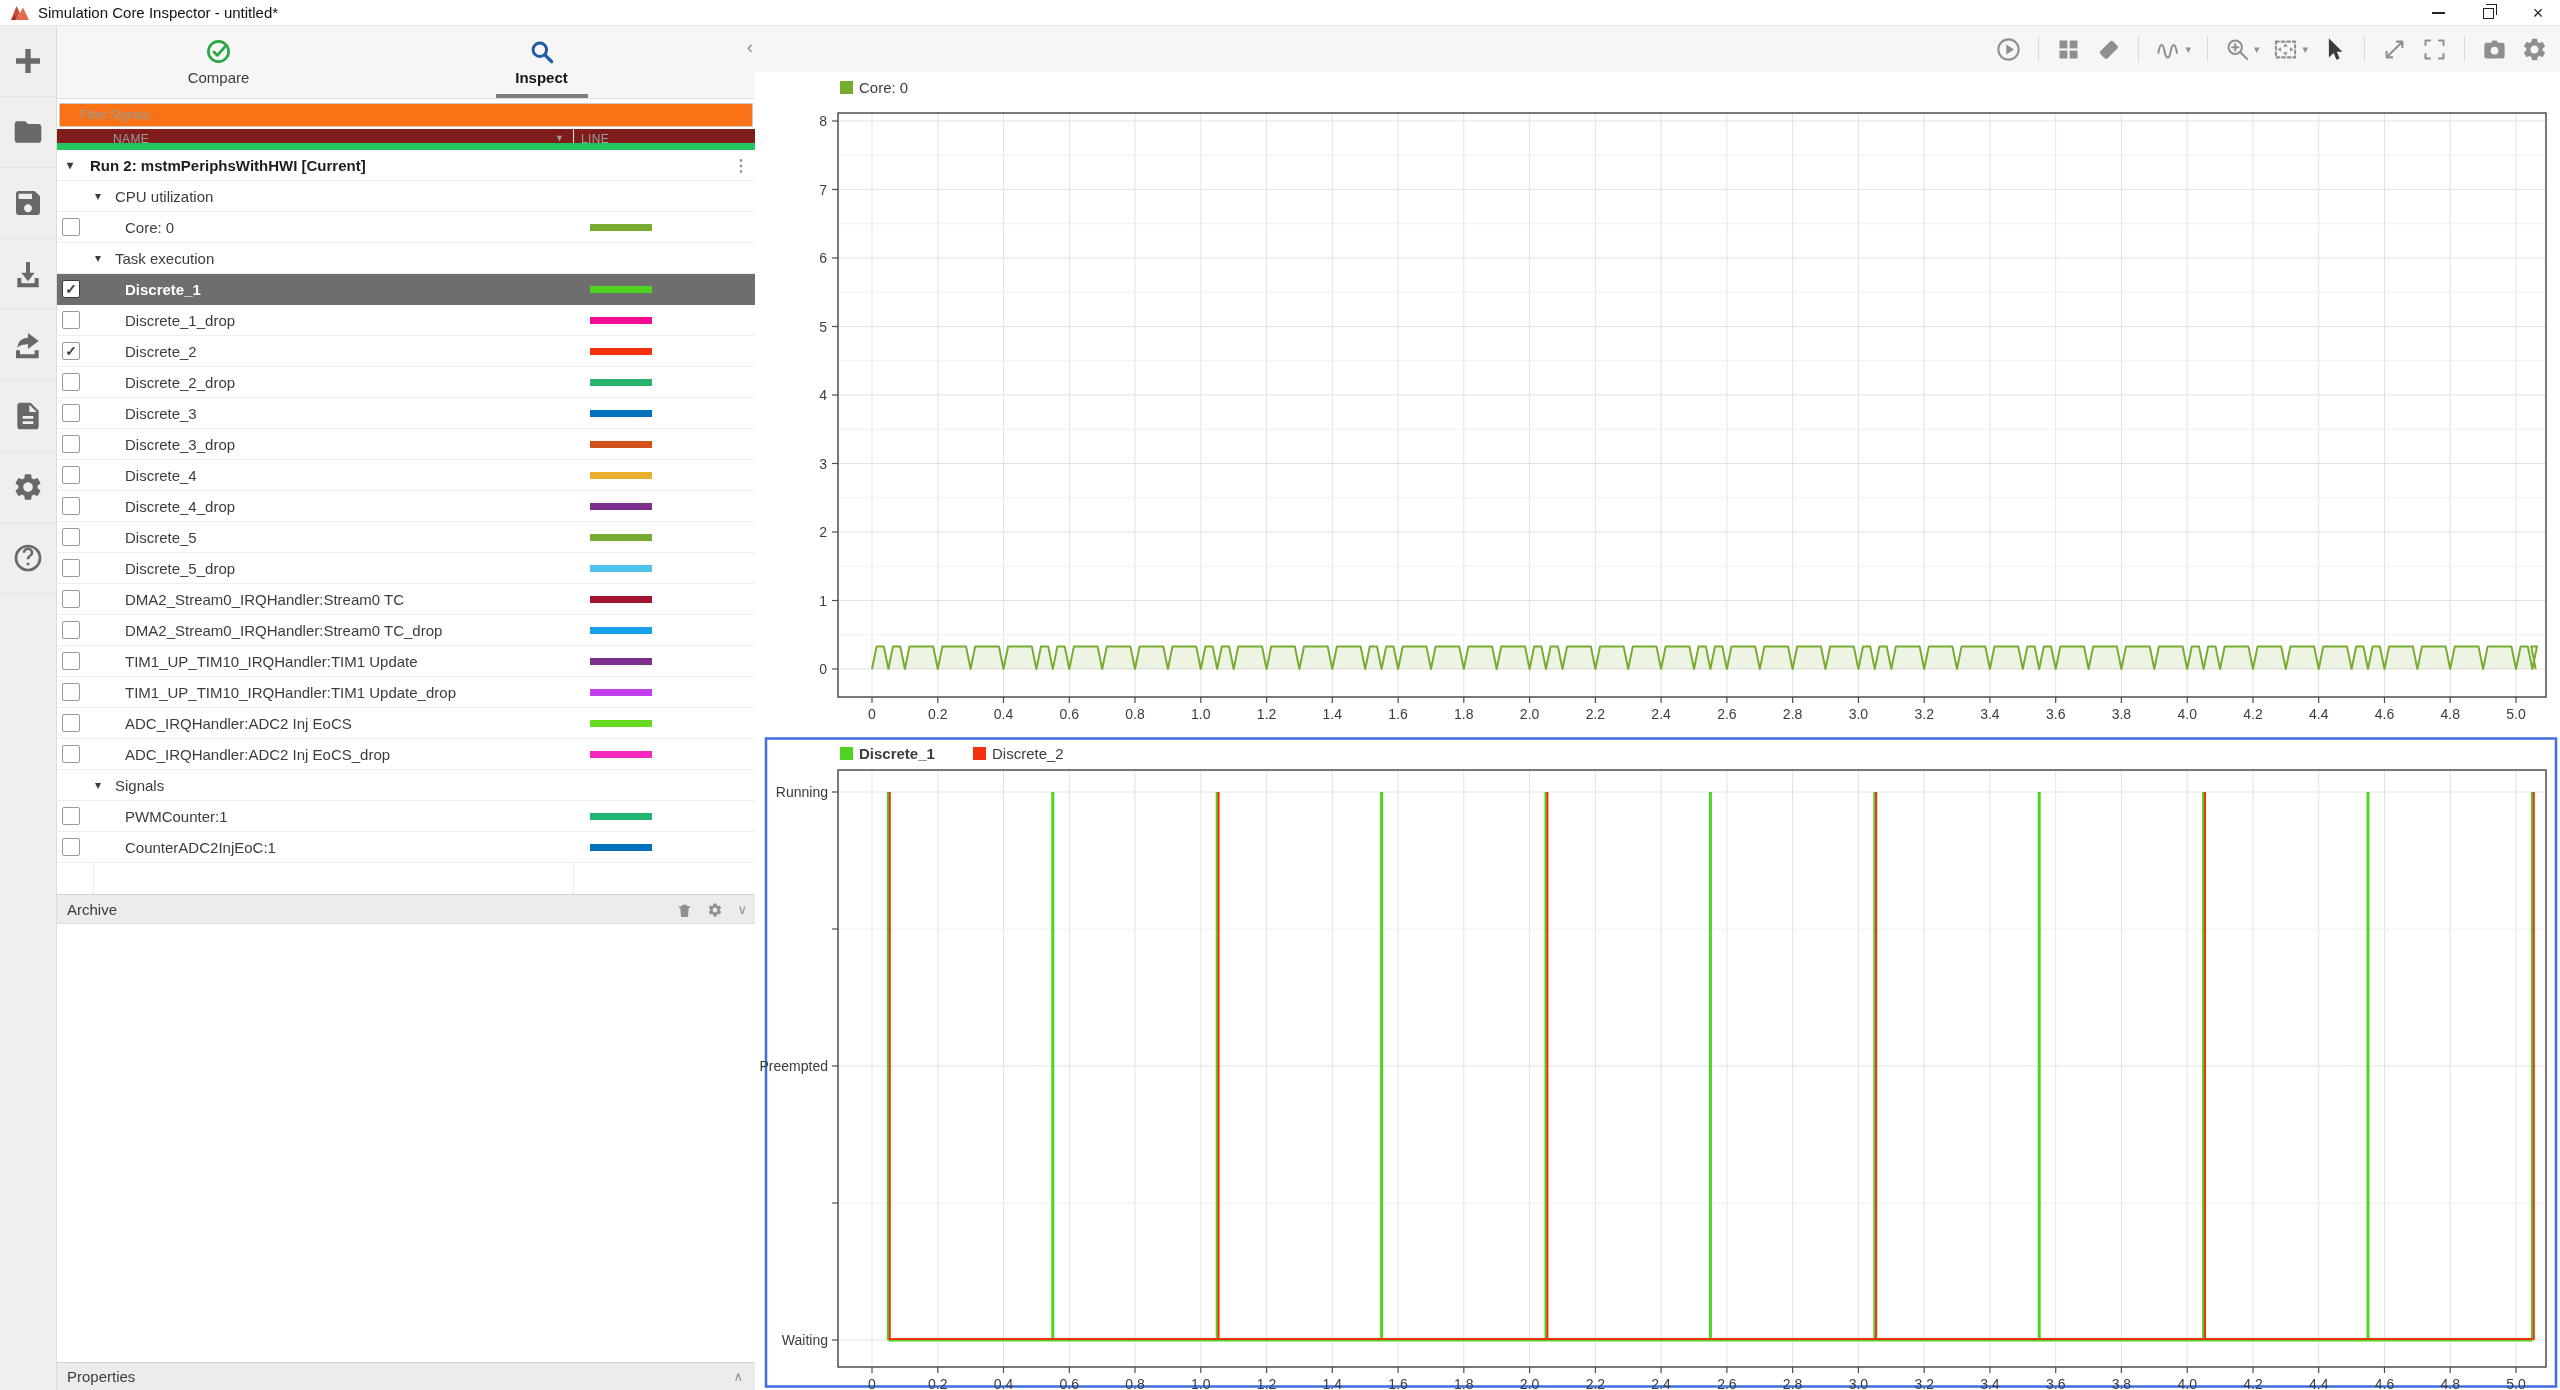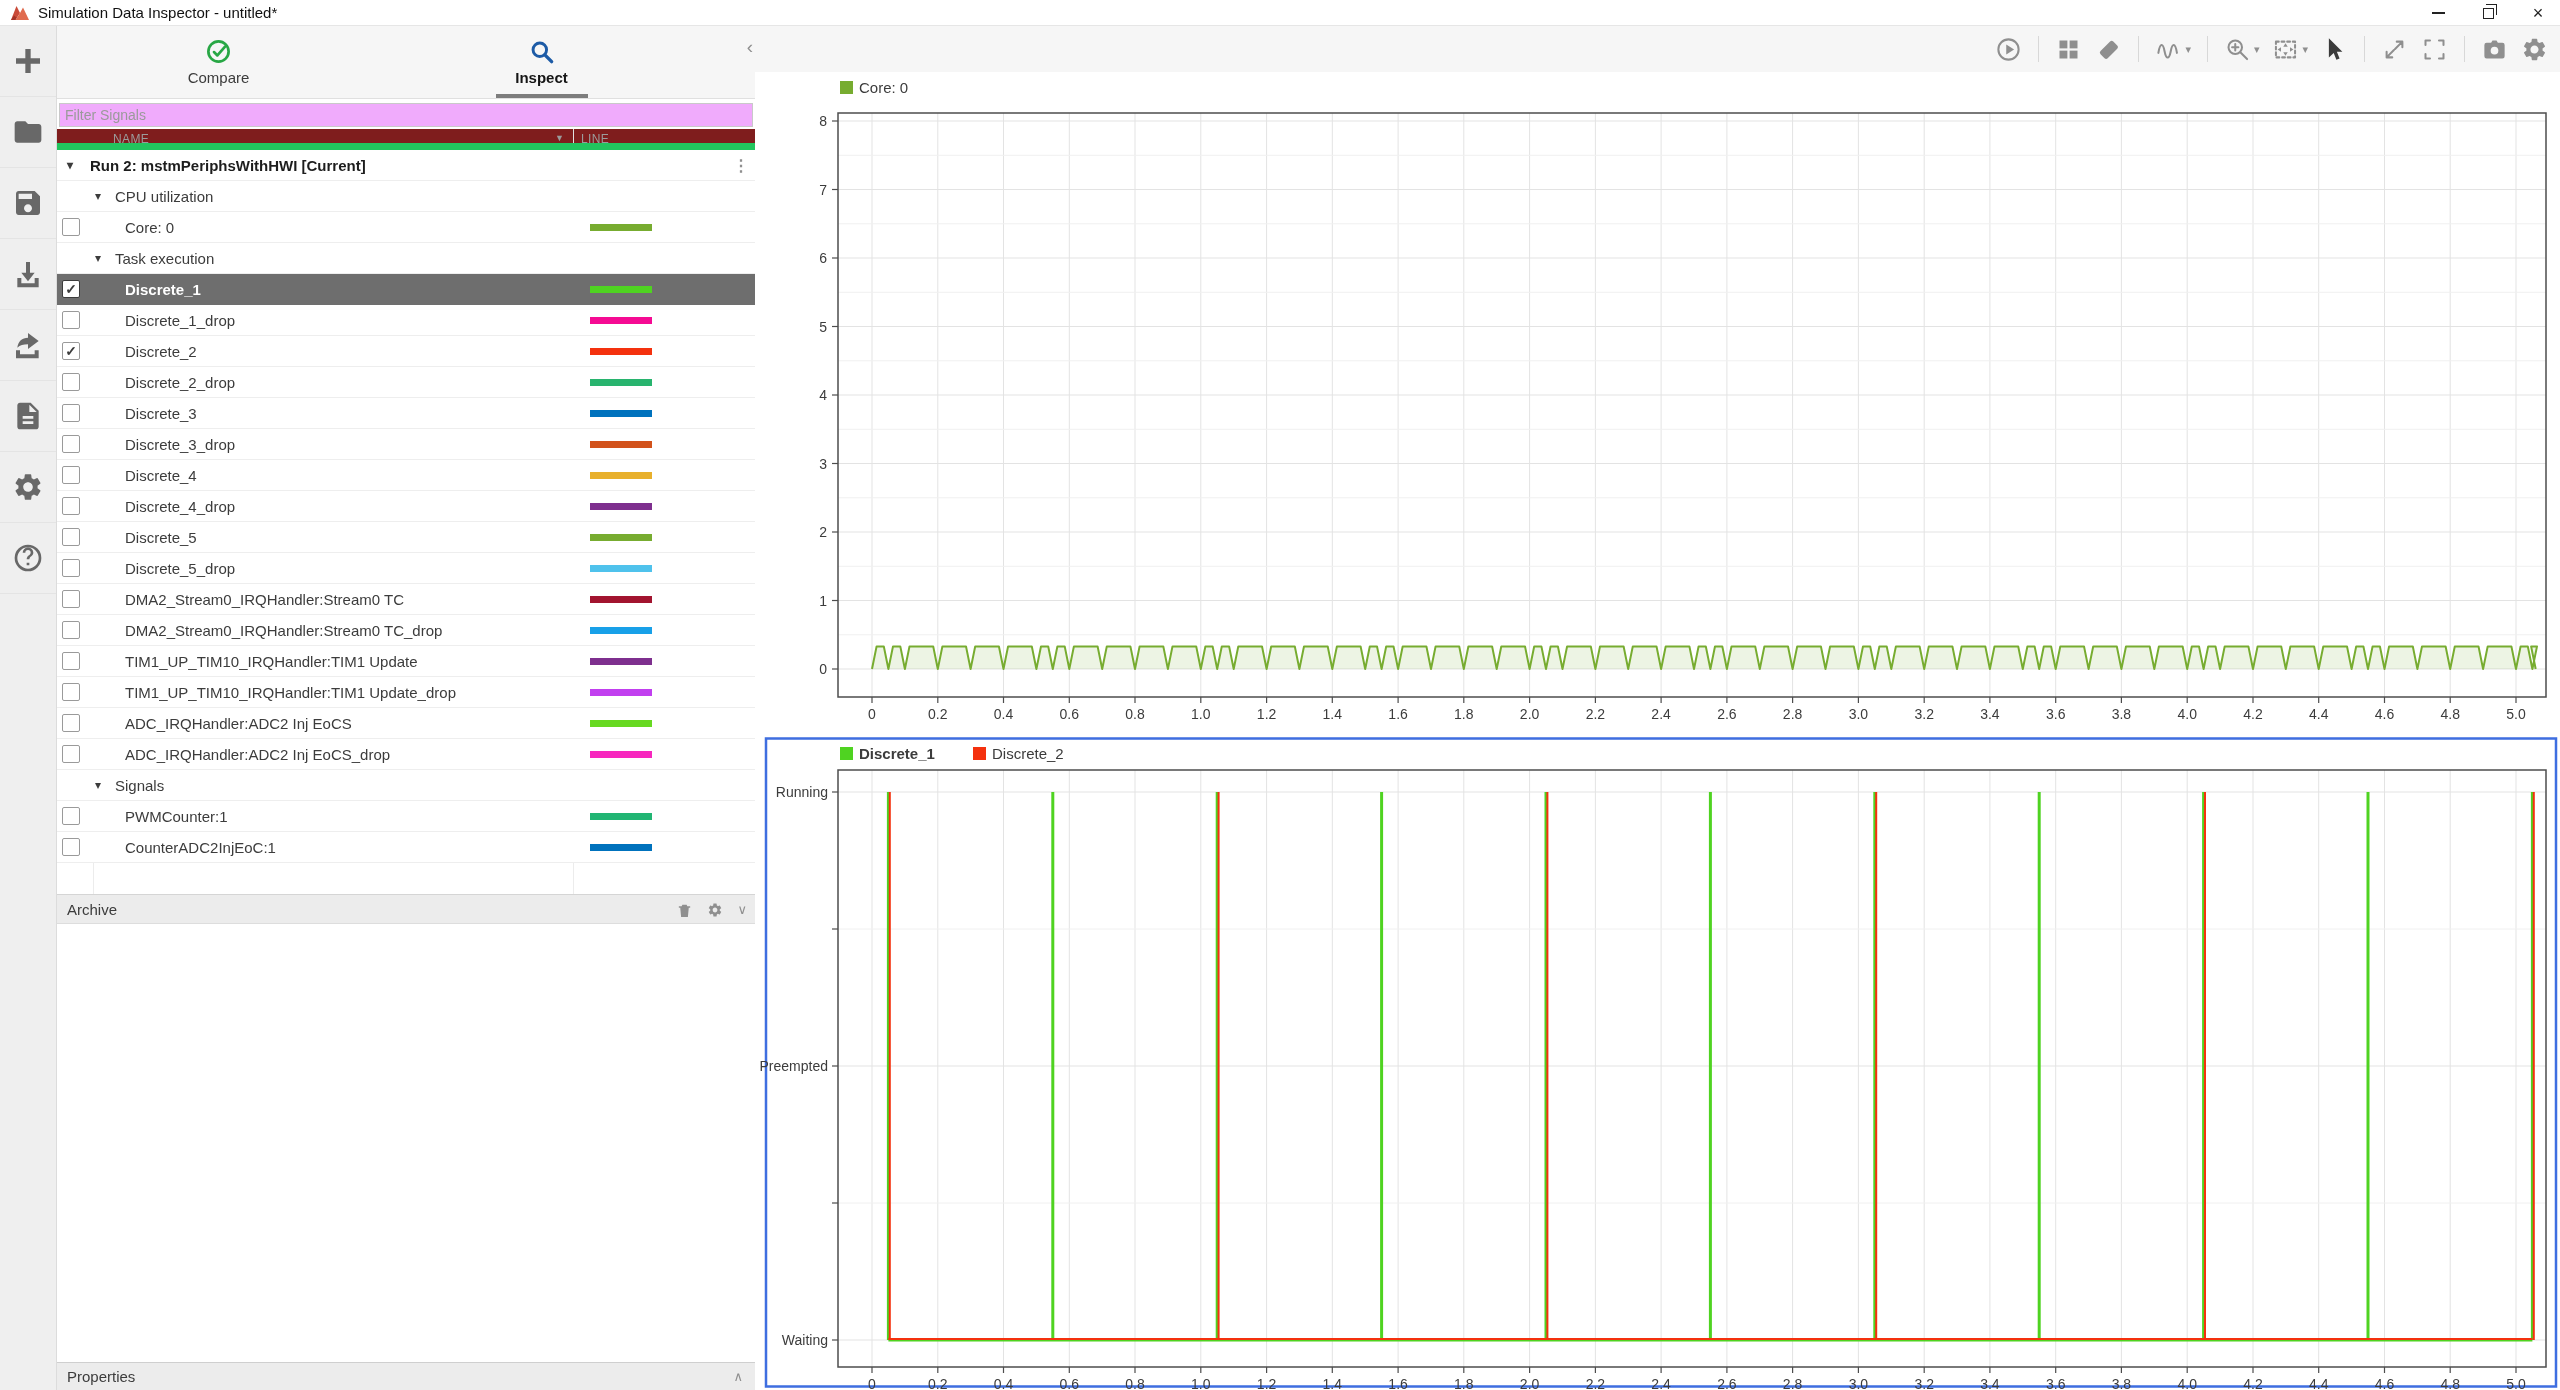--- a/index.html
+++ b/index.html
@@ -25,21 +25,21 @@
   
   .sigpanel { position:absolute; left:57px; top:26px; width:698px; height:1364px; background:#ffffff; display:flex; flex-direction:column; }
   .tabs { height:73px; background:#f6f6f6; display:flex; border-bottom:1px solid #e0e0e0; position:relative; }
   .tab { width:323px; display:flex; flex-direction:column; align-items:center; justify-content:center; gap:4px; position:relative; }
   .tab .tlabel { font-size:15px; color:#3c3c3c; }
   .tab.active .tlabel { font-weight:bold; color:#161616; }
   .tab.active .underline { position:absolute; bottom:0; width:92px; height:4px; background:#7d7d7d; }
   .collapse-handle { position:absolute; right:2px; top:10px; font-size:19px; color:#8f8f8f; }
 
   .filterwrap { padding:4px 2px 2px 2px; }
-  .filterinput { width:694px; height:24px; border:1px solid #c9c9c9; font-size:14px; color:#3c3c3c; padding:0 5px; background:#f0abfc; outline:none; }
+  .filterinput { width:694px; height:24px; border:1px solid #c9c9c9; font-size:12px; color:#3c3c3c; padding:0 20px; background:#f97316; outline:none; }
   .filterinput::placeholder { color:#9a9a9a; }
 
   .colheader { height:21px; background:#7f1d1d; border-bottom:7px solid #22c55e; position:relative; font-size:12px; color:#9b9b9b; letter-spacing:.4px; }
   .colheader .cname { position:absolute; left:56px; top:3px; }
   .colheader .sort  { position:absolute; left:498px; top:4px; font-size:9px; color:#9b9b9b; }
   .colheader .cdiv  { position:absolute; left:516px; top:0; bottom:0; width:1px; background:#e0e0e0; }
   .colheader .cline { position:absolute; left:524px; top:3px; }
 
   .rows { position:relative; height:744px; }
   .rows .vline { position:absolute; top:0; bottom:0; width:1px; background:#ececec; }
@@ -84,21 +84,21 @@
 </style>
 </head>
 <body>
 
 <div class="titlebar">
   <svg class="logo" viewBox="0 0 20 17">
     <polygon points="1,16 6.5,2 10,9 5.5,16" fill="#c94a38"></polygon>
     <polygon points="10,9 13,3.5 19,16 5.5,16" fill="#e06b4e"></polygon>
     <polygon points="1,16 4,11.5 6.5,13.5 5.5,16" fill="#a33327"></polygon>
   </svg>
-  <span class="title">Simulation Data Inspector - untitled*</span>
+  <span class="title">Simulation Core Inspector - untitled*</span>
   <div class="winbtns">
     <span class="winbtn">
         <span class="minbar"></span>
       </span>
     <span class="winbtn">
         <span class="restsq"></span>
       </span>
     <span class="winbtn closex">×</span>
   </div>
 </div>

